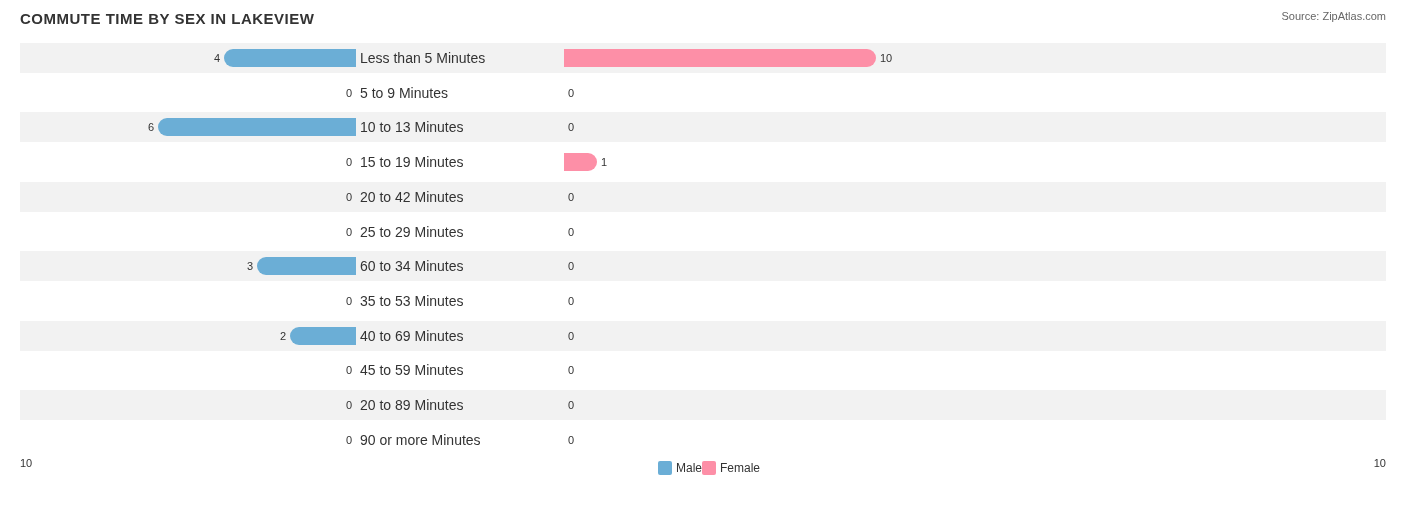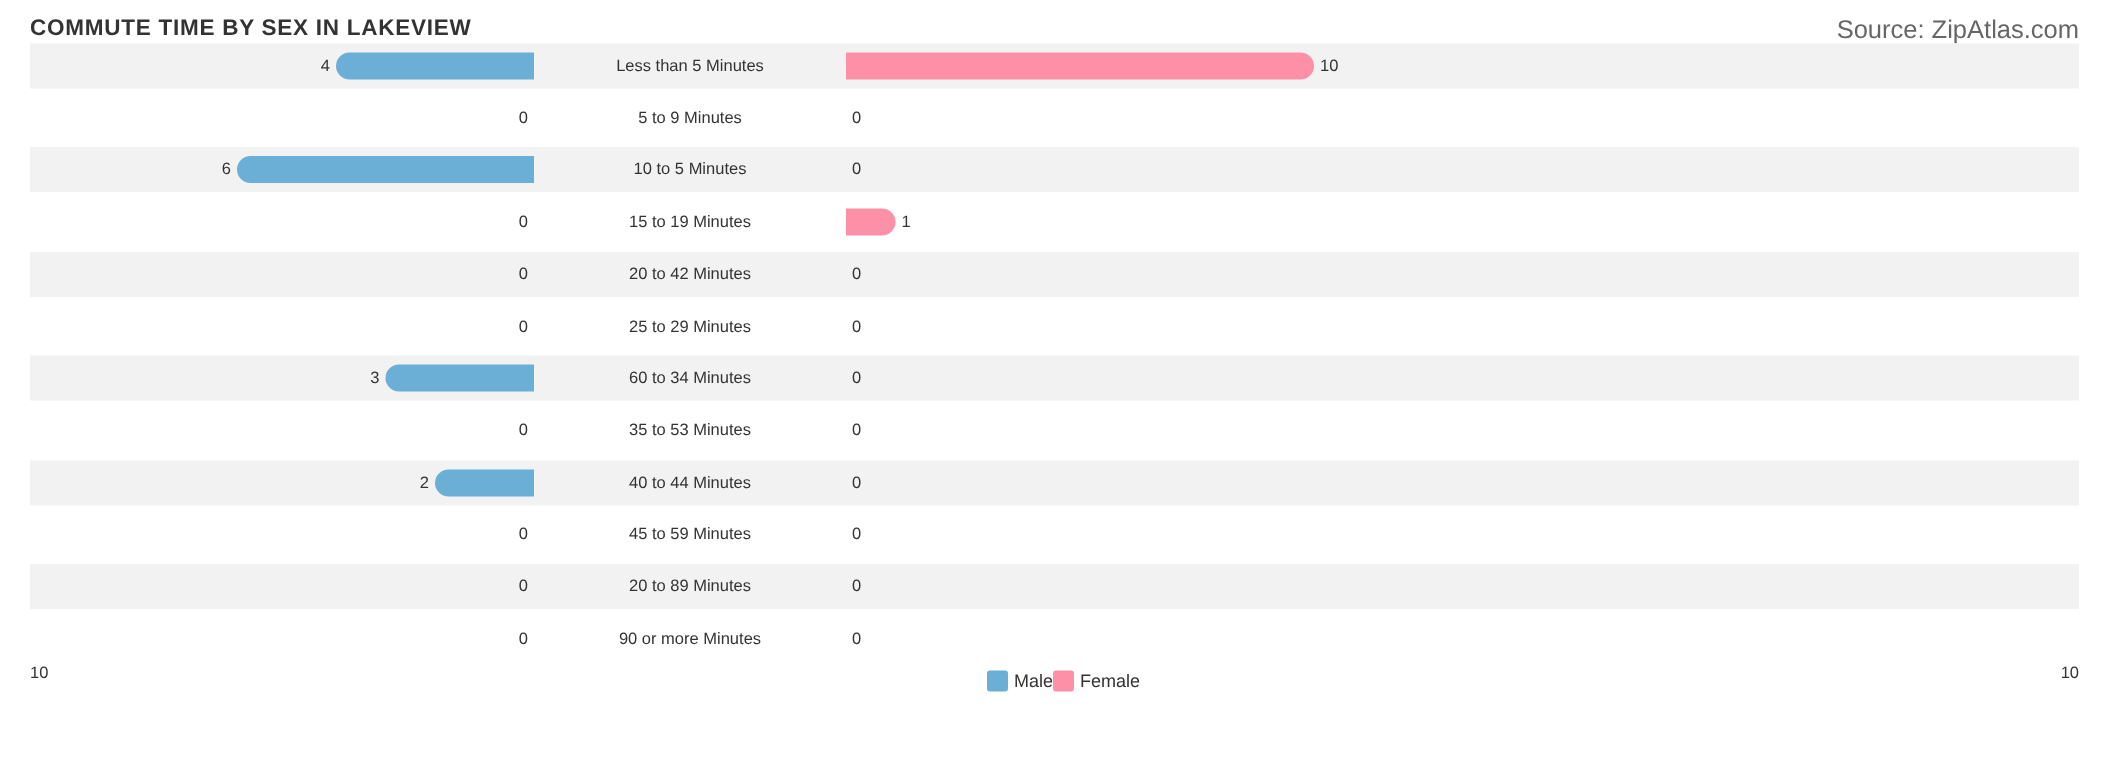--- a/index.html
+++ b/index.html
@@ -14,28 +14,28 @@
       width: 1406px;
       height: 522px;
       padding: 10px 20px 40px 20px;
       position: relative;
     }
     .chart-title {
       font-size: 15px;
       font-weight: bold;
       text-transform: uppercase;
       color: #333;
-      margin-bottom: 2px;
+      margin-bottom: 16px;
       letter-spacing: 0.5px;
     }
     .source-text {
       position: absolute;
       top: 10px;
       right: 20px;
-      font-size: 17px;
+      font-size: 11px;
       color: #666;
     }
     .chart-area {
       width: 100%;
       height: calc(100% - 60px);
       position: relative;
       display: flex;
       flex-direction: column;
       justify-content: space-between;
     }
@@ -62,22 +62,21 @@
     .right-section {
       width: 340px;
       display: flex;
       align-items: center;
       justify-content: flex-start;
       padding-left: 4px;
       height: 100%;
     }
     .label-section {
       width: 200px;
-      text-align: center;
-      font-size: 11px;
+      font-size: 14px;
       color: #333;
       flex-shrink: 0;
     }
     .bar-male {
       background: #6baed6;
       height: 18px;
       border-radius: 9px 0 0 9px;
       display: flex;
       align-items: center;
     }
@@ -165,21 +164,21 @@
     <div class="right-section">
       <div class="bar-female" style="width:0px;"></div>
       <span class="value-right">0</span>
     </div>
   </div>
       <div class="bar-row">
     <div class="left-section">
       <span class="value-left">6</span>
       <div class="bar-male" style="width:198px;"></div>
     </div>
-    <div class="label-section">10 to 5 Minutes</div>
+    <div class="label-section">10 to 13 Minutes</div>
     <div class="right-section">
       <div class="bar-female" style="width:0px;"></div>
       <span class="value-right">0</span>
     </div>
   </div>
       <div class="bar-row">
     <div class="left-section">
       <span class="value-left">0</span>
       <div class="bar-male" style="width:0px;"></div>
     </div>
@@ -231,21 +230,21 @@
     <div class="right-section">
       <div class="bar-female" style="width:0px;"></div>
       <span class="value-right">0</span>
     </div>
   </div>
       <div class="bar-row">
     <div class="left-section">
       <span class="value-left">2</span>
       <div class="bar-male" style="width:66px;"></div>
     </div>
-    <div class="label-section">40 to 44 Minutes</div>
+    <div class="label-section">40 to 69 Minutes</div>
     <div class="right-section">
       <div class="bar-female" style="width:0px;"></div>
       <span class="value-right">0</span>
     </div>
   </div>
       <div class="bar-row">
     <div class="left-section">
       <span class="value-left">0</span>
       <div class="bar-male" style="width:0px;"></div>
     </div>

